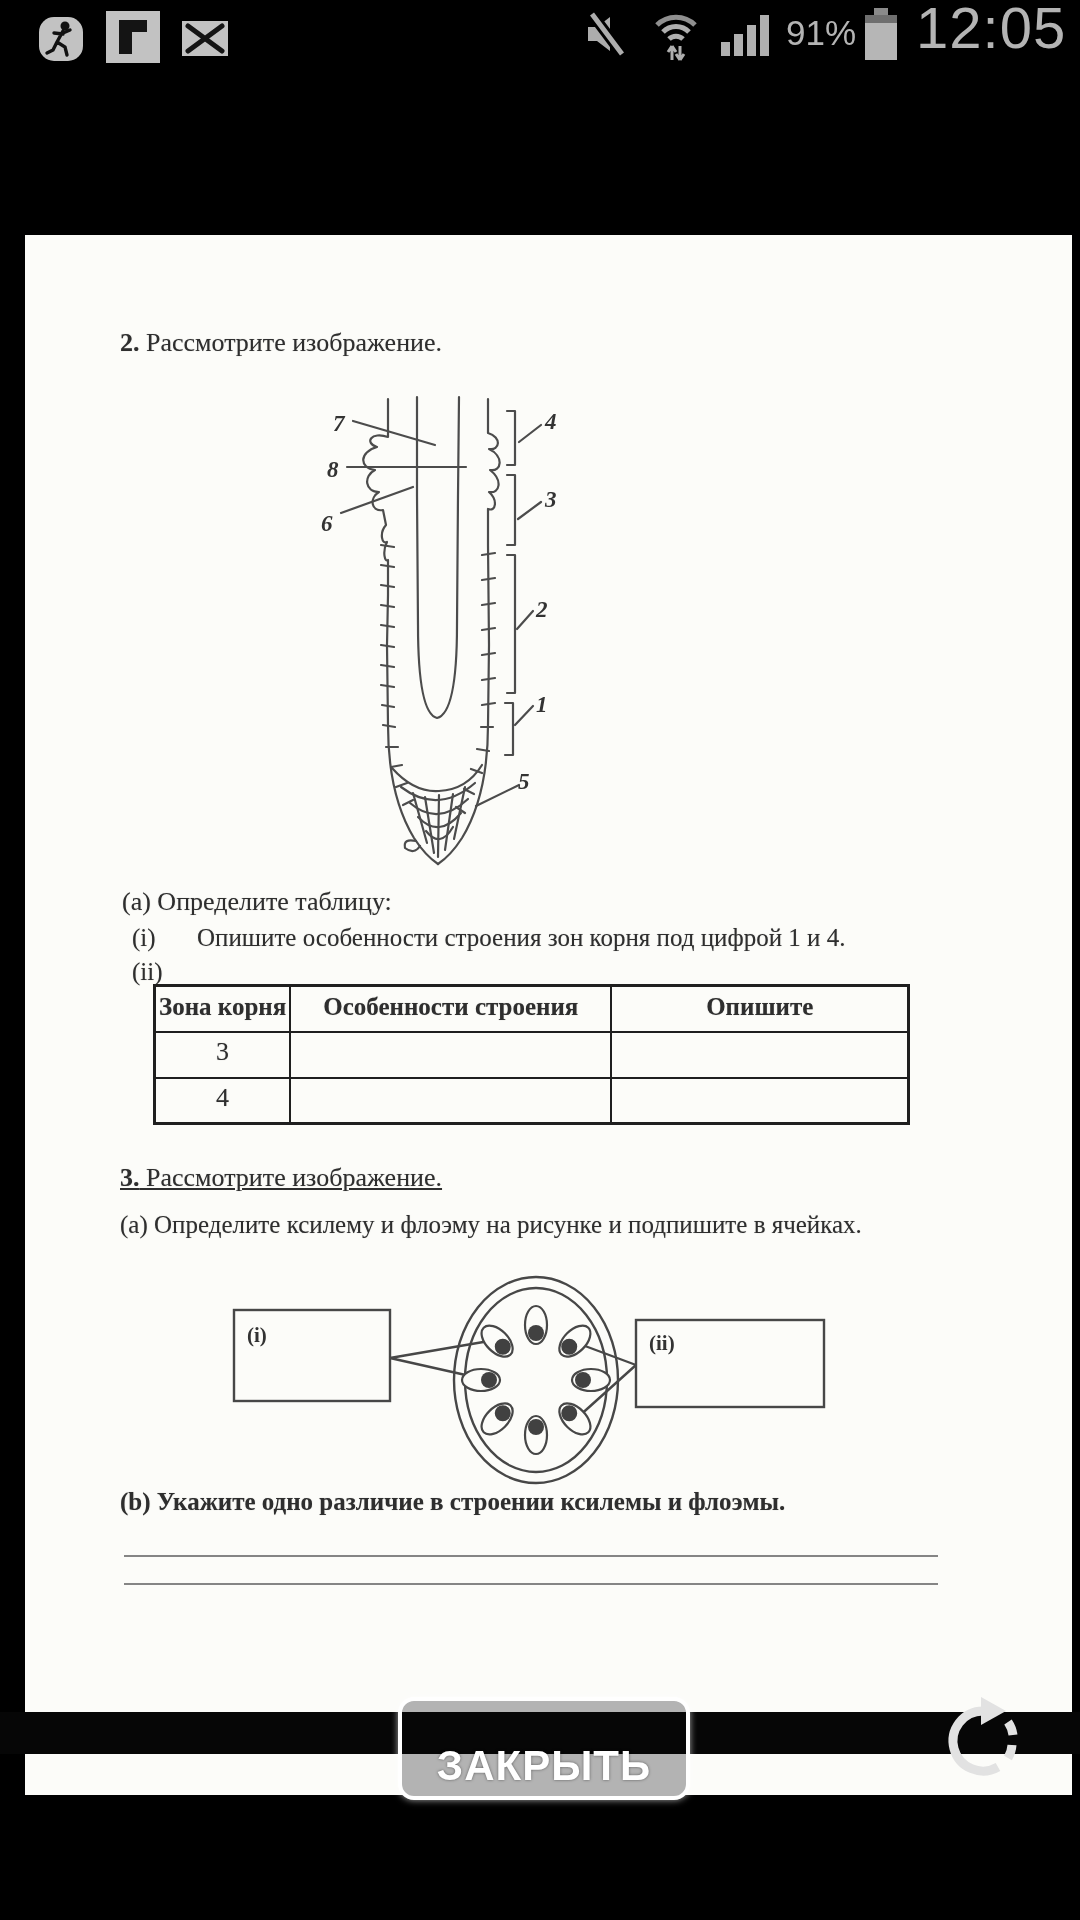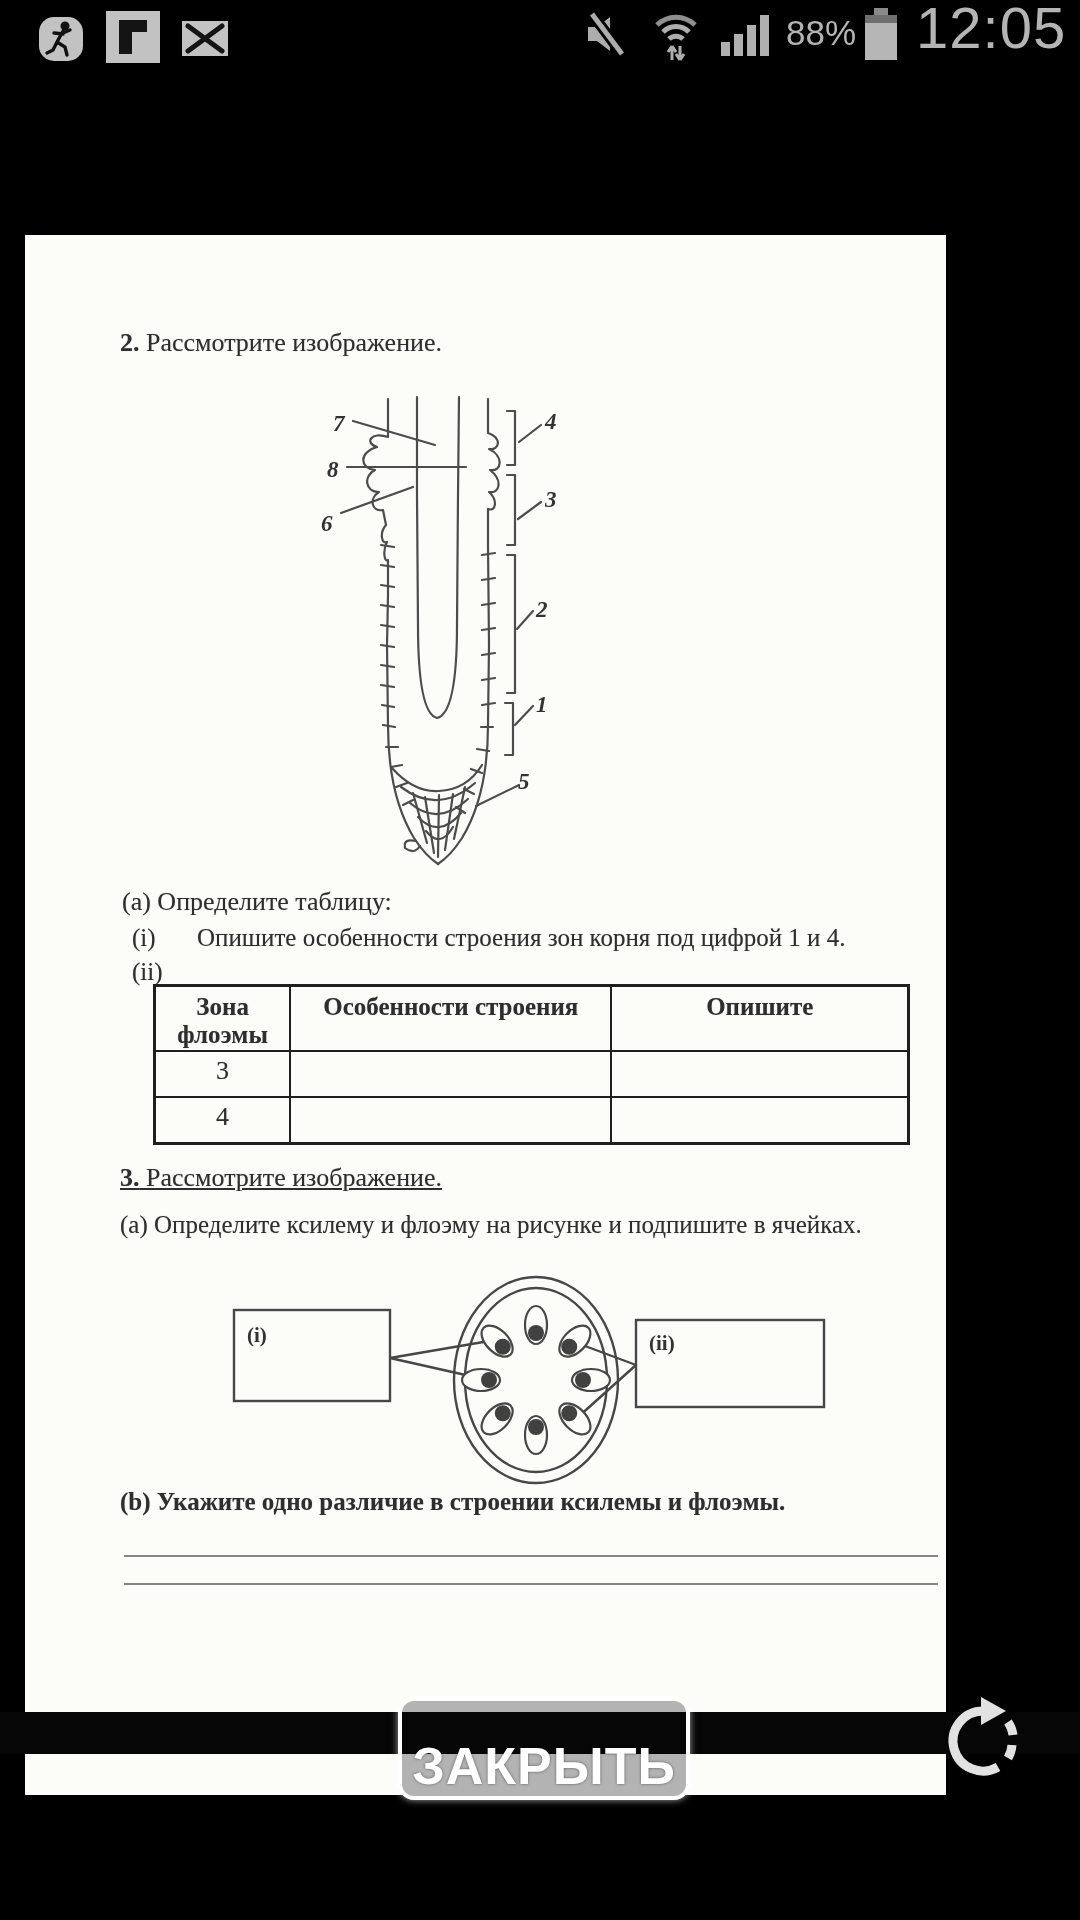--- a/index.html
+++ b/index.html
@@ -7,21 +7,21 @@
     width:1080px;height:1920px;position:relative;overflow:hidden;
     background:#000;font-family:"Liberation Sans",sans-serif;
   }
   
   .sb-icon{position:absolute;}
   .sb-text{position:absolute;color:#b4b4b4;font-family:"Liberation Sans",sans-serif;}
   #battery-pct{left:786px;top:13px;font-size:35px;}
   #clock{left:916px;top:-6px;font-size:58px;letter-spacing:1px;}
   
   .page{
-    position:absolute;left:25px;top:235px;width:921px;height:1560px;
+    position:absolute;left:25px;top:235px;width:1047px;height:1560px;
     background:#fcfcf9;
   }
   .doc-text{
     position:absolute;font-family:"Liberation Serif",serif;font-size:26px;
     color:#2e2e2e;white-space:nowrap;text-shadow:0 0 1px rgba(60,60,60,.35);
   }
   .doc-text b{font-weight:bold;}
   #q2-heading{left:95px;top:93px;}
   #a-heading{left:97px;top:652px;}
   .list-marker{left:107px;font-size:25px;}
@@ -54,21 +54,21 @@
   
   .ad-band{position:absolute;left:0;top:1712px;width:1080px;height:42px;background:#060606;z-index:5;}
   .close-btn{
     position:absolute;left:398px;top:1697px;width:292px;height:103px;box-sizing:border-box;
     background:#b3b3b3;border:4px solid #fff;border-radius:16px;z-index:7;
     box-shadow:0 0 7px rgba(255,255,255,.65);overflow:hidden;cursor:pointer;
   }
   .close-btn .btn-band{position:absolute;left:0;right:0;top:11px;height:42px;background:#060606;}
   .close-btn .btn-label{
     position:absolute;inset:0;display:flex;align-items:center;justify-content:center;
-    padding-bottom:10px;color:#fff;font-weight:bold;font-size:52px;letter-spacing:1px;
+    padding-bottom:10px;color:#fff;font-weight:bold;font-size:42px;letter-spacing:1px;
     font-family:"Liberation Sans",sans-serif;text-shadow:0 0 3px rgba(0,0,0,.5);margin-top:44px;
   }
   #refresh-icon{position:absolute;left:940px;top:1695px;z-index:6;cursor:pointer;}
 </style>
 </head>
 <body>
 
 <div>
   <svg class="sb-icon" style="left:38px;top:16px;" width="46" height="46" viewBox="0 0 46 46">
     <rect x="1" y="1" width="44" height="44" rx="15" fill="#c2c2c2"></rect>
@@ -94,21 +94,21 @@
     <path d="M11,24 A18,18 0 0,1 37,24" stroke="#aeaeae" stroke-width="5" fill="none"></path>
     <path d="M17,31 A10,10 0 0,1 31,31" stroke="#aeaeae" stroke-width="5" fill="none"></path>
     <path d="M20,52 L20,38 M20,38 l-4,6 M20,38 l4,6 M28,38 L28,52 M28,52 l-4,-6 M28,52 l4,-6" stroke="#aeaeae" stroke-width="3" fill="none"></path>
   </svg>
   <svg class="sb-icon" style="left:720px;top:10px;" width="52" height="46" viewBox="0 0 52 46">
     <rect x="1" y="32" width="9" height="14" fill="#b0b0b0"></rect>
     <rect x="14" y="24" width="9" height="22" fill="#b0b0b0"></rect>
     <rect x="27" y="15" width="9" height="31" fill="#b0b0b0"></rect>
     <rect x="40" y="5" width="9" height="41" fill="#b0b0b0"></rect>
   </svg>
-  <span class="sb-text" id="battery-pct">88%</span>
+  <span class="sb-text" id="battery-pct">91%</span>
   <svg class="sb-icon" style="left:862px;top:8px;" width="38" height="52" viewBox="0 0 38 52">
     <rect x="12" y="0" width="14" height="7" fill="#8a8a8a"></rect>
     <rect x="3" y="7" width="32" height="45" fill="#b6b6b6"></rect>
     <rect x="3" y="7" width="32" height="8" fill="#6f6f6f"></rect>
   </svg>
   <span class="sb-text" id="clock">12:05</span>
 </div>
 
 <div class="page">
 
@@ -158,21 +158,21 @@
 
   <div class="table-wrap">
     <table class="zone-table">
       <colgroup>
           <col style="width:18%">
           <col style="width:42.6%">
           <col style="width:39.4%">
         </colgroup>
       <thead>
         <tr>
-          <th>Зона флоэмы</th>
+          <th>Зона корня</th>
           <th>Особенности строения</th>
           <th>Опишите</th>
         </tr>
       </thead>
       <tbody>
         <tr>
           <td>3</td>
           <td></td>
           <td></td>
         </tr>

